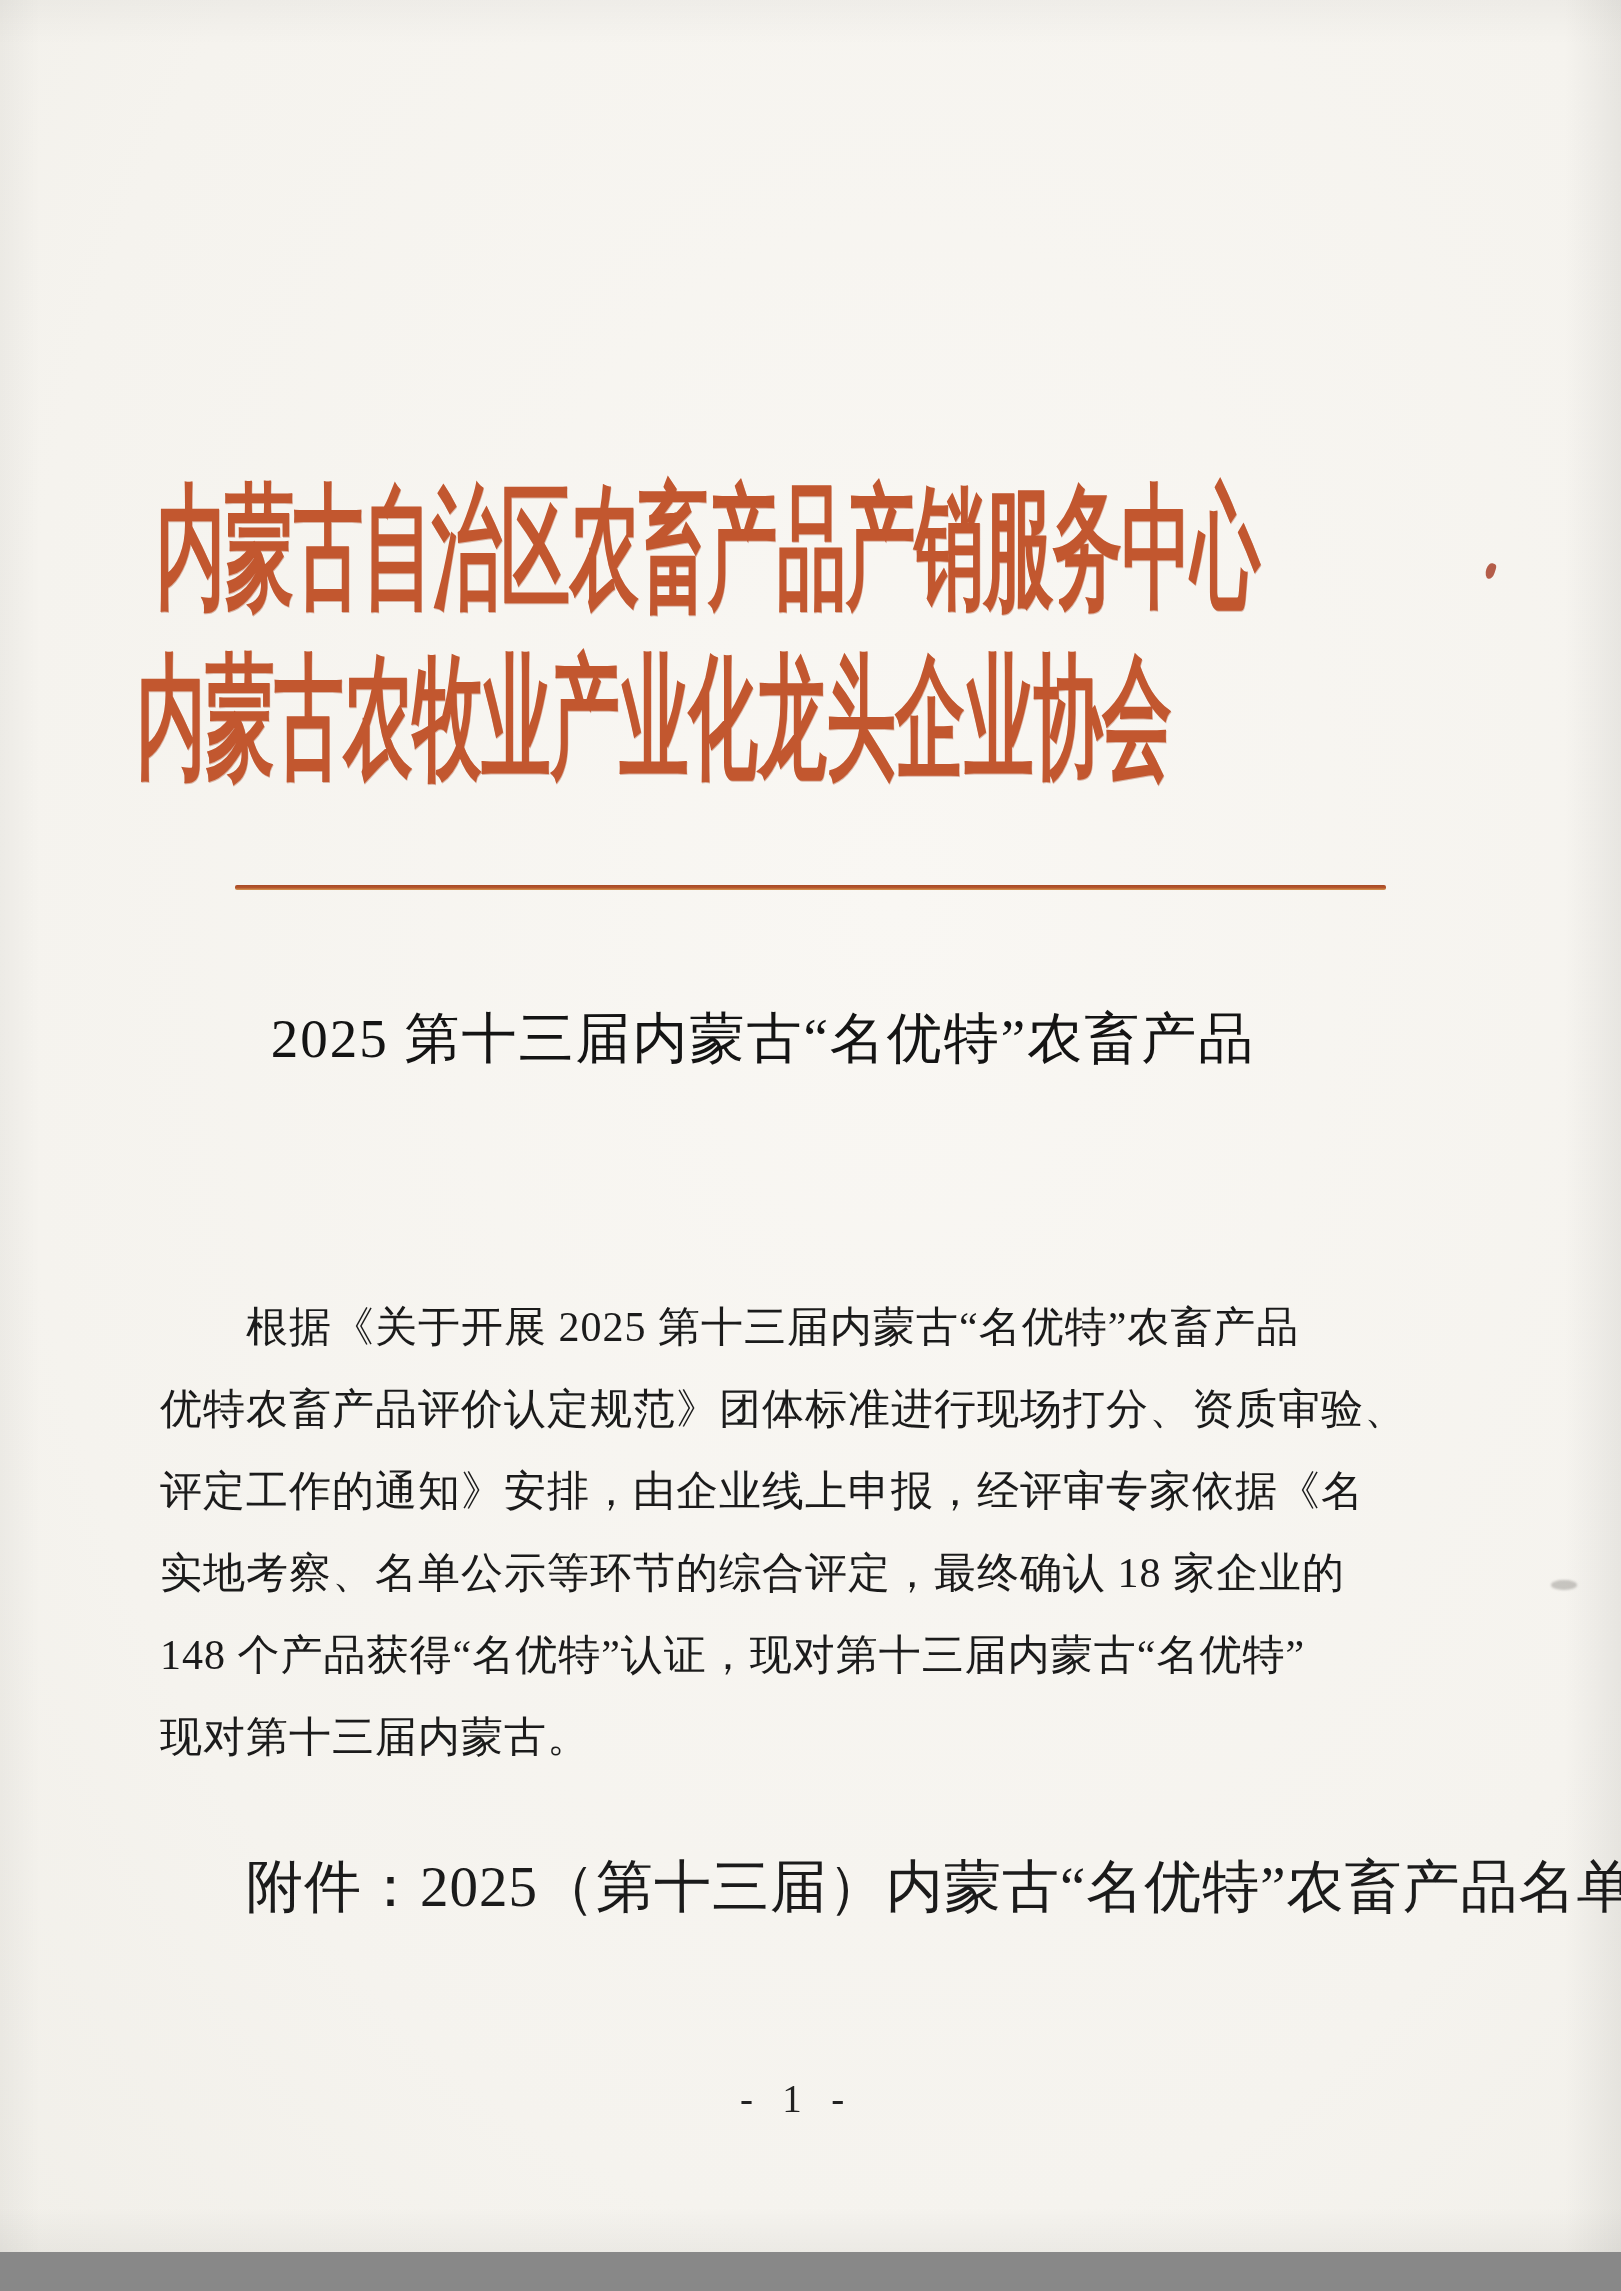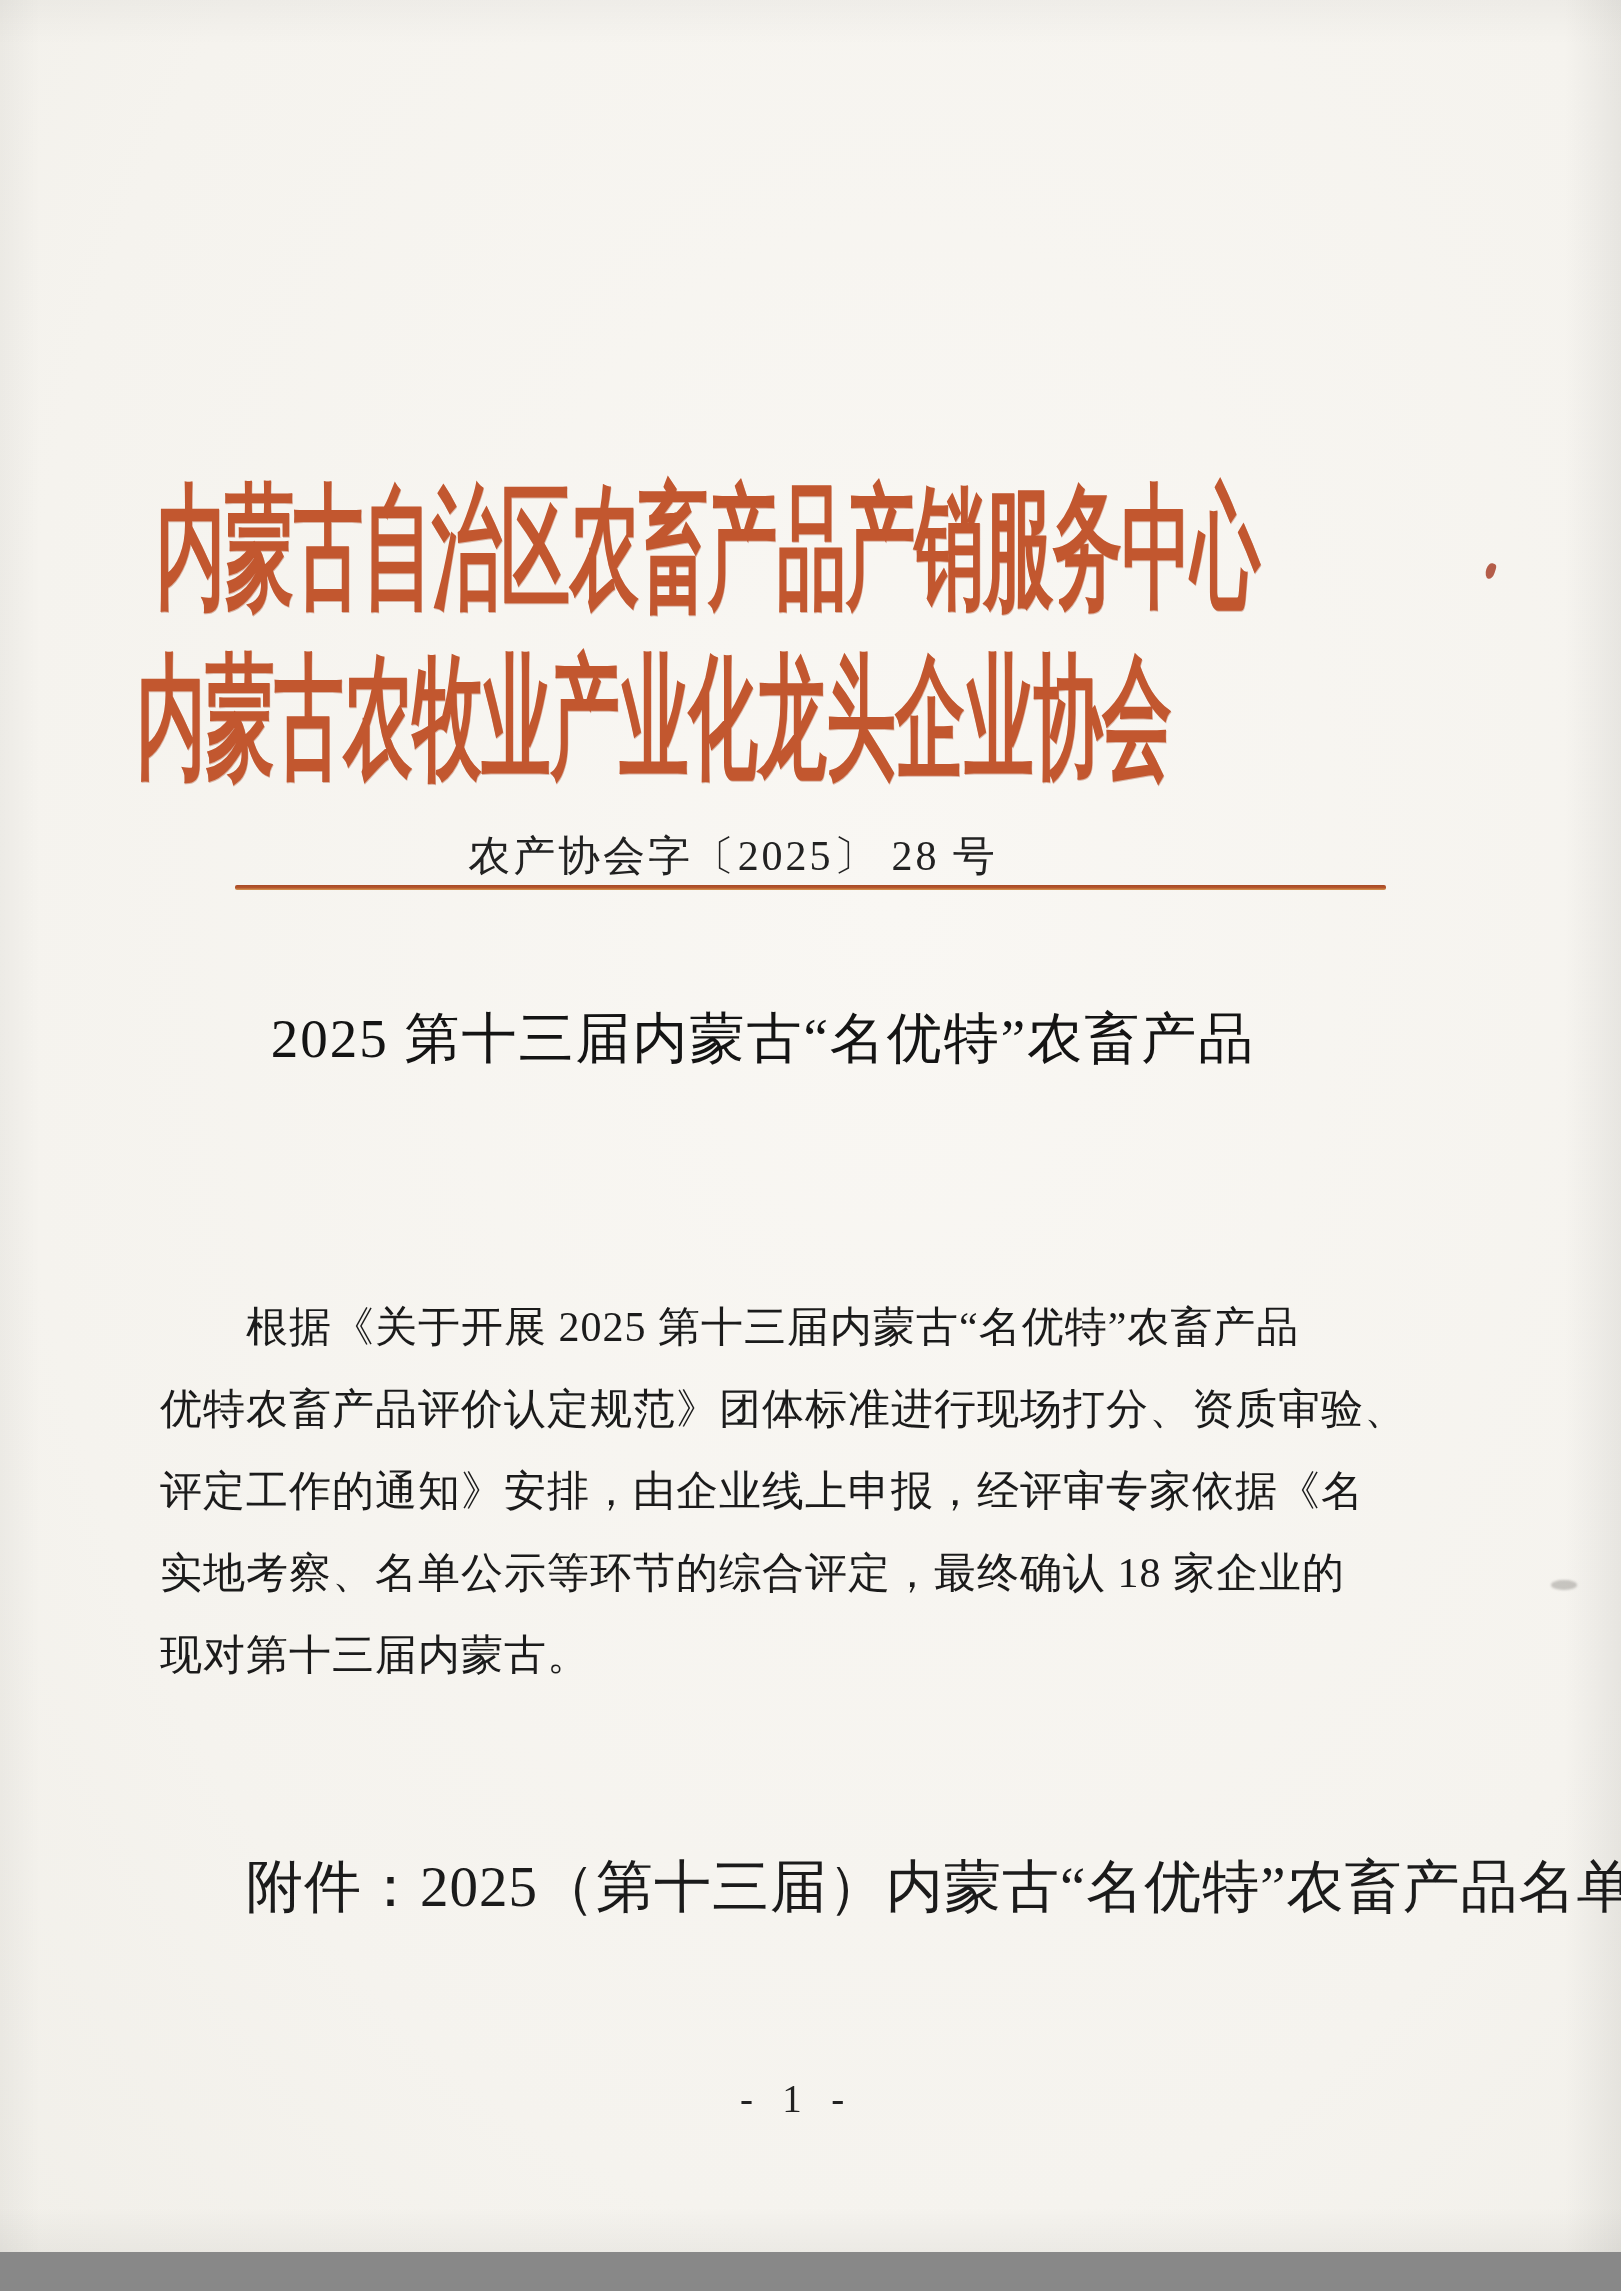--- a/index.html
+++ b/index.html
@@ -104,32 +104,32 @@
 </style>
 </head>
 <body>
 
 <div class="page">
 
   <div class="org-line org-line-1">内蒙古自治区农畜产品产销服务中心</div>
 
   <div class="org-line org-line-2">内蒙古农牧业产业化龙头企业协会</div>
 
-  <div class="doc-number">农产协会字〔2025〕 28 号</div>
 
   <div class="red-rule"></div>
 
   <div class="title-line title-line-1">2025 第十三届内蒙古“名优特”农畜产品</div>
 
 
   <div class="body-block">
     <div class="body-line indent">根据《关于开展 2025 第十三届内蒙古“名优特”农畜产品</div>
     <div class="body-line">优特农畜产品评价认定规范》团体标准进行现场打分、资质审验、</div>
     <div class="body-line">评定工作的通知》安排，由企业线上申报，经评审专家依据《名</div>
     <div class="body-line">实地考察、名单公示等环节的综合评定，最终确认 18 家企业的</div>
+    <div class="body-line">148 个产品获得“名优特”认证，现对第十三届内蒙古“名优特”</div>
     <div class="body-line">现对第十三届内蒙古。</div>
   </div>
 
   <div class="attachment">附件：2025（第十三届）内蒙古“名优特”农畜产品名单</div>
 
   <div class="page-number">- 1 -</div>
 
   <div class="scan-fleck"></div>
   <div class="scan-smudge"></div>
 

